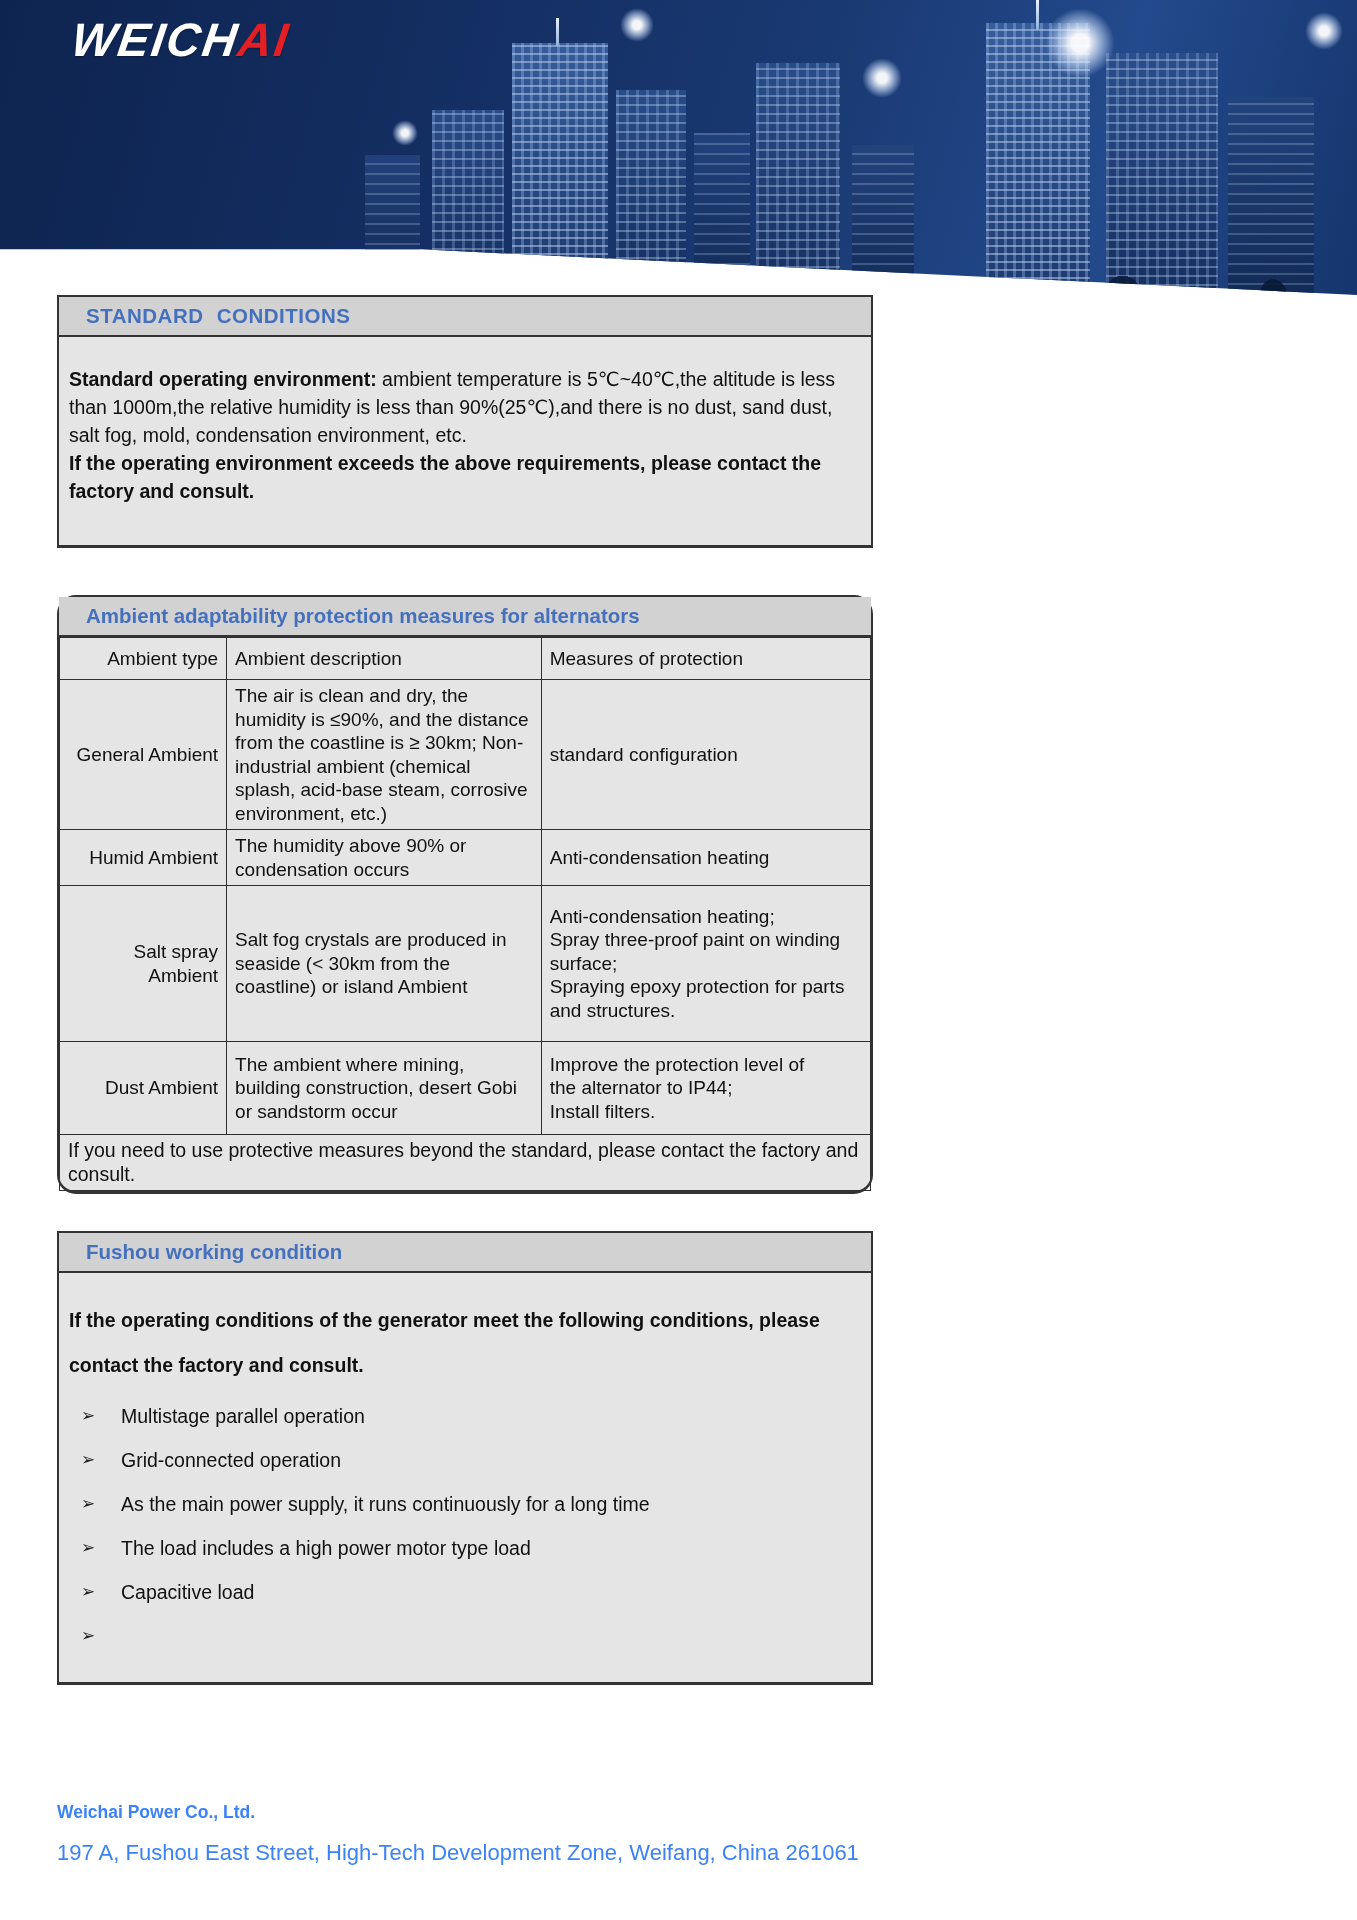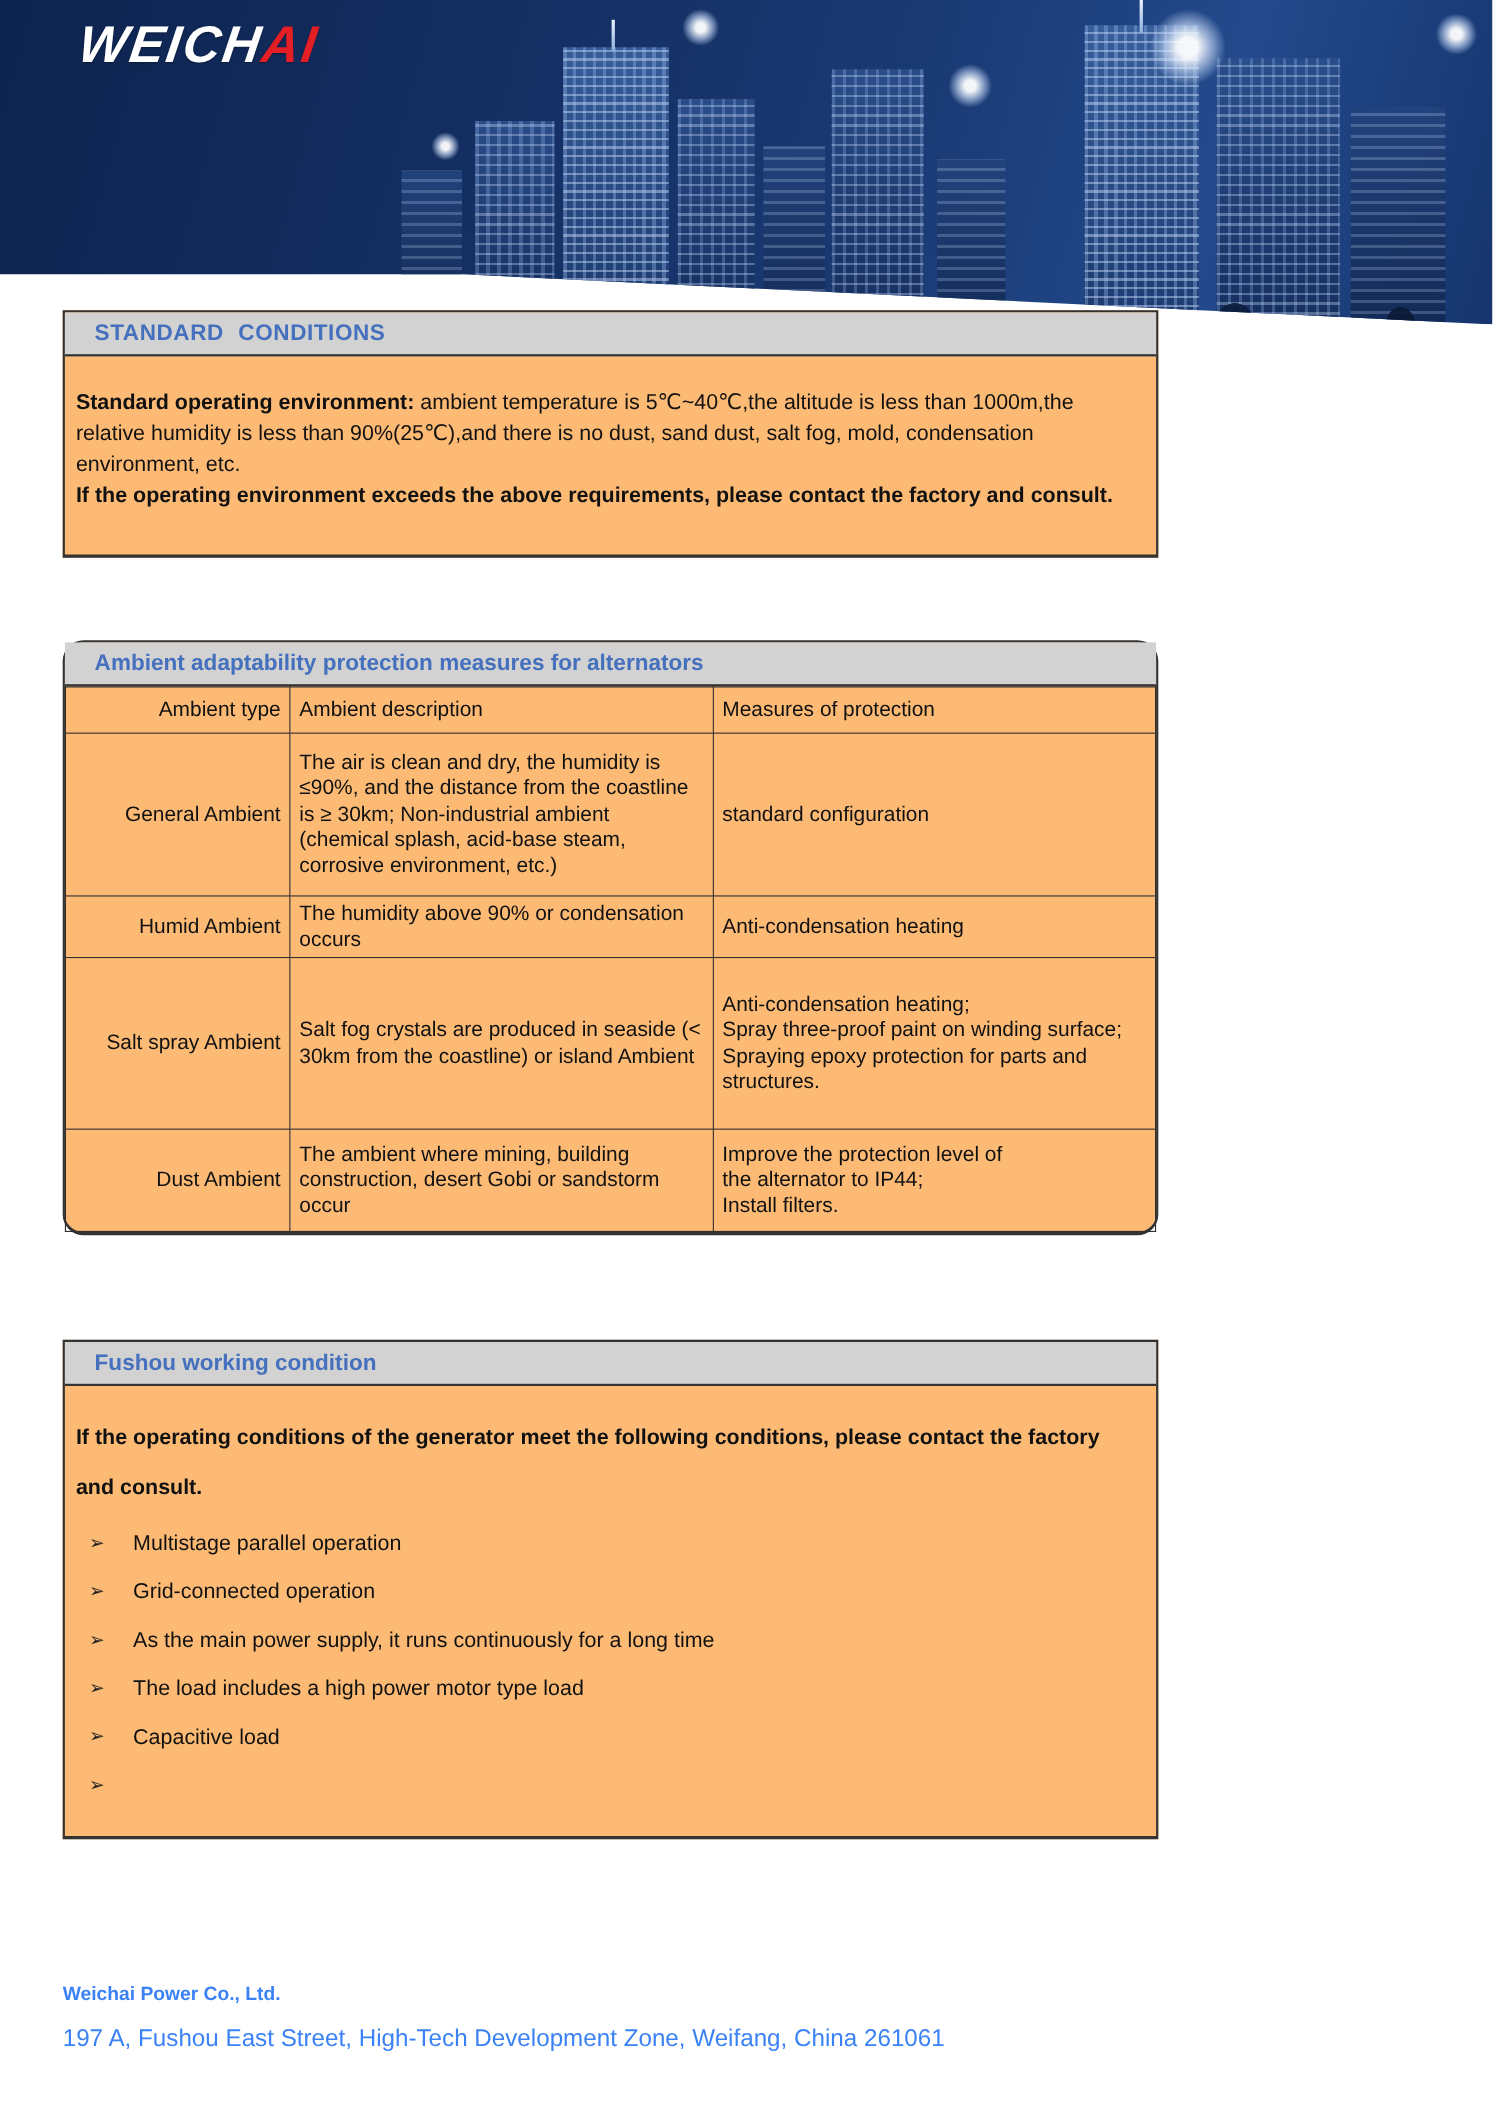--- a/index.html
+++ b/index.html
@@ -38,22 +38,22 @@
     opacity:.9;}
   .logo{
     position:absolute;left:72px;top:16px;font-size:47px;line-height:1;
     font-weight:bold;font-style:italic;letter-spacing:2px;transform:skewX(-8deg);
     color:#ffffff;text-shadow:0 1px 2px rgba(0,0,0,.35);white-space:nowrap;
   }
   .logo .red{color:#e31e25;}
 
   
   .box{
-    position:absolute;left:57px;width:996px;background:#fdba74;
-    border:2px solid #333333;border-bottom-width:3px;box-sizing:border-box;
+    position:absolute;left:57px;width:816px;background:#e5e5e5;
+    border:2px solid #333333;border-bottom-width:3px;box-sizing:border-box;margin-top:13px;
   }
   .bar{
     height:40px;background:#d2d2d2;border-bottom:2px solid #333333;
     display:flex;align-items:center;padding-left:27px;box-sizing:border-box;
     color:#4470bd;font-weight:bold;font-size:20.5px;
   }
   .bar.wide{word-spacing:7px;letter-spacing:.5px;}
 
   .box1-body{padding:28px 26px 40px 10px;font-size:19.5px;line-height:28px;}
   .box1-body .b{font-weight:bold;}
@@ -147,20 +147,23 @@
 Spray three-proof paint on winding surface;
 Spraying epoxy protection for parts and structures.</td>
         </tr>
         <tr class="r4">
           <td class="c1">Dust Ambient</td>
           <td class="c2">The ambient where mining, building construction, desert Gobi or sandstorm occur</td>
           <td class="c3 pre">Improve the protection level of
 the alternator to IP44;
 Install filters.</td>
         </tr>
+        <tr>
+          <td class="note" colspan="3">If you need to use protective measures beyond the standard, please contact the factory and consult.</td>
+        </tr>
       </tbody>
     </table>
   </div>
 
   <div class="box" style="top:1218px;">
     <div class="bar">Fushou working condition</div>
     <div class="special-body">
       <p class="special-intro">If the operating conditions of the generator meet the following conditions, please contact the factory and consult.</p>
       <ul class="bullets">
         <li>

